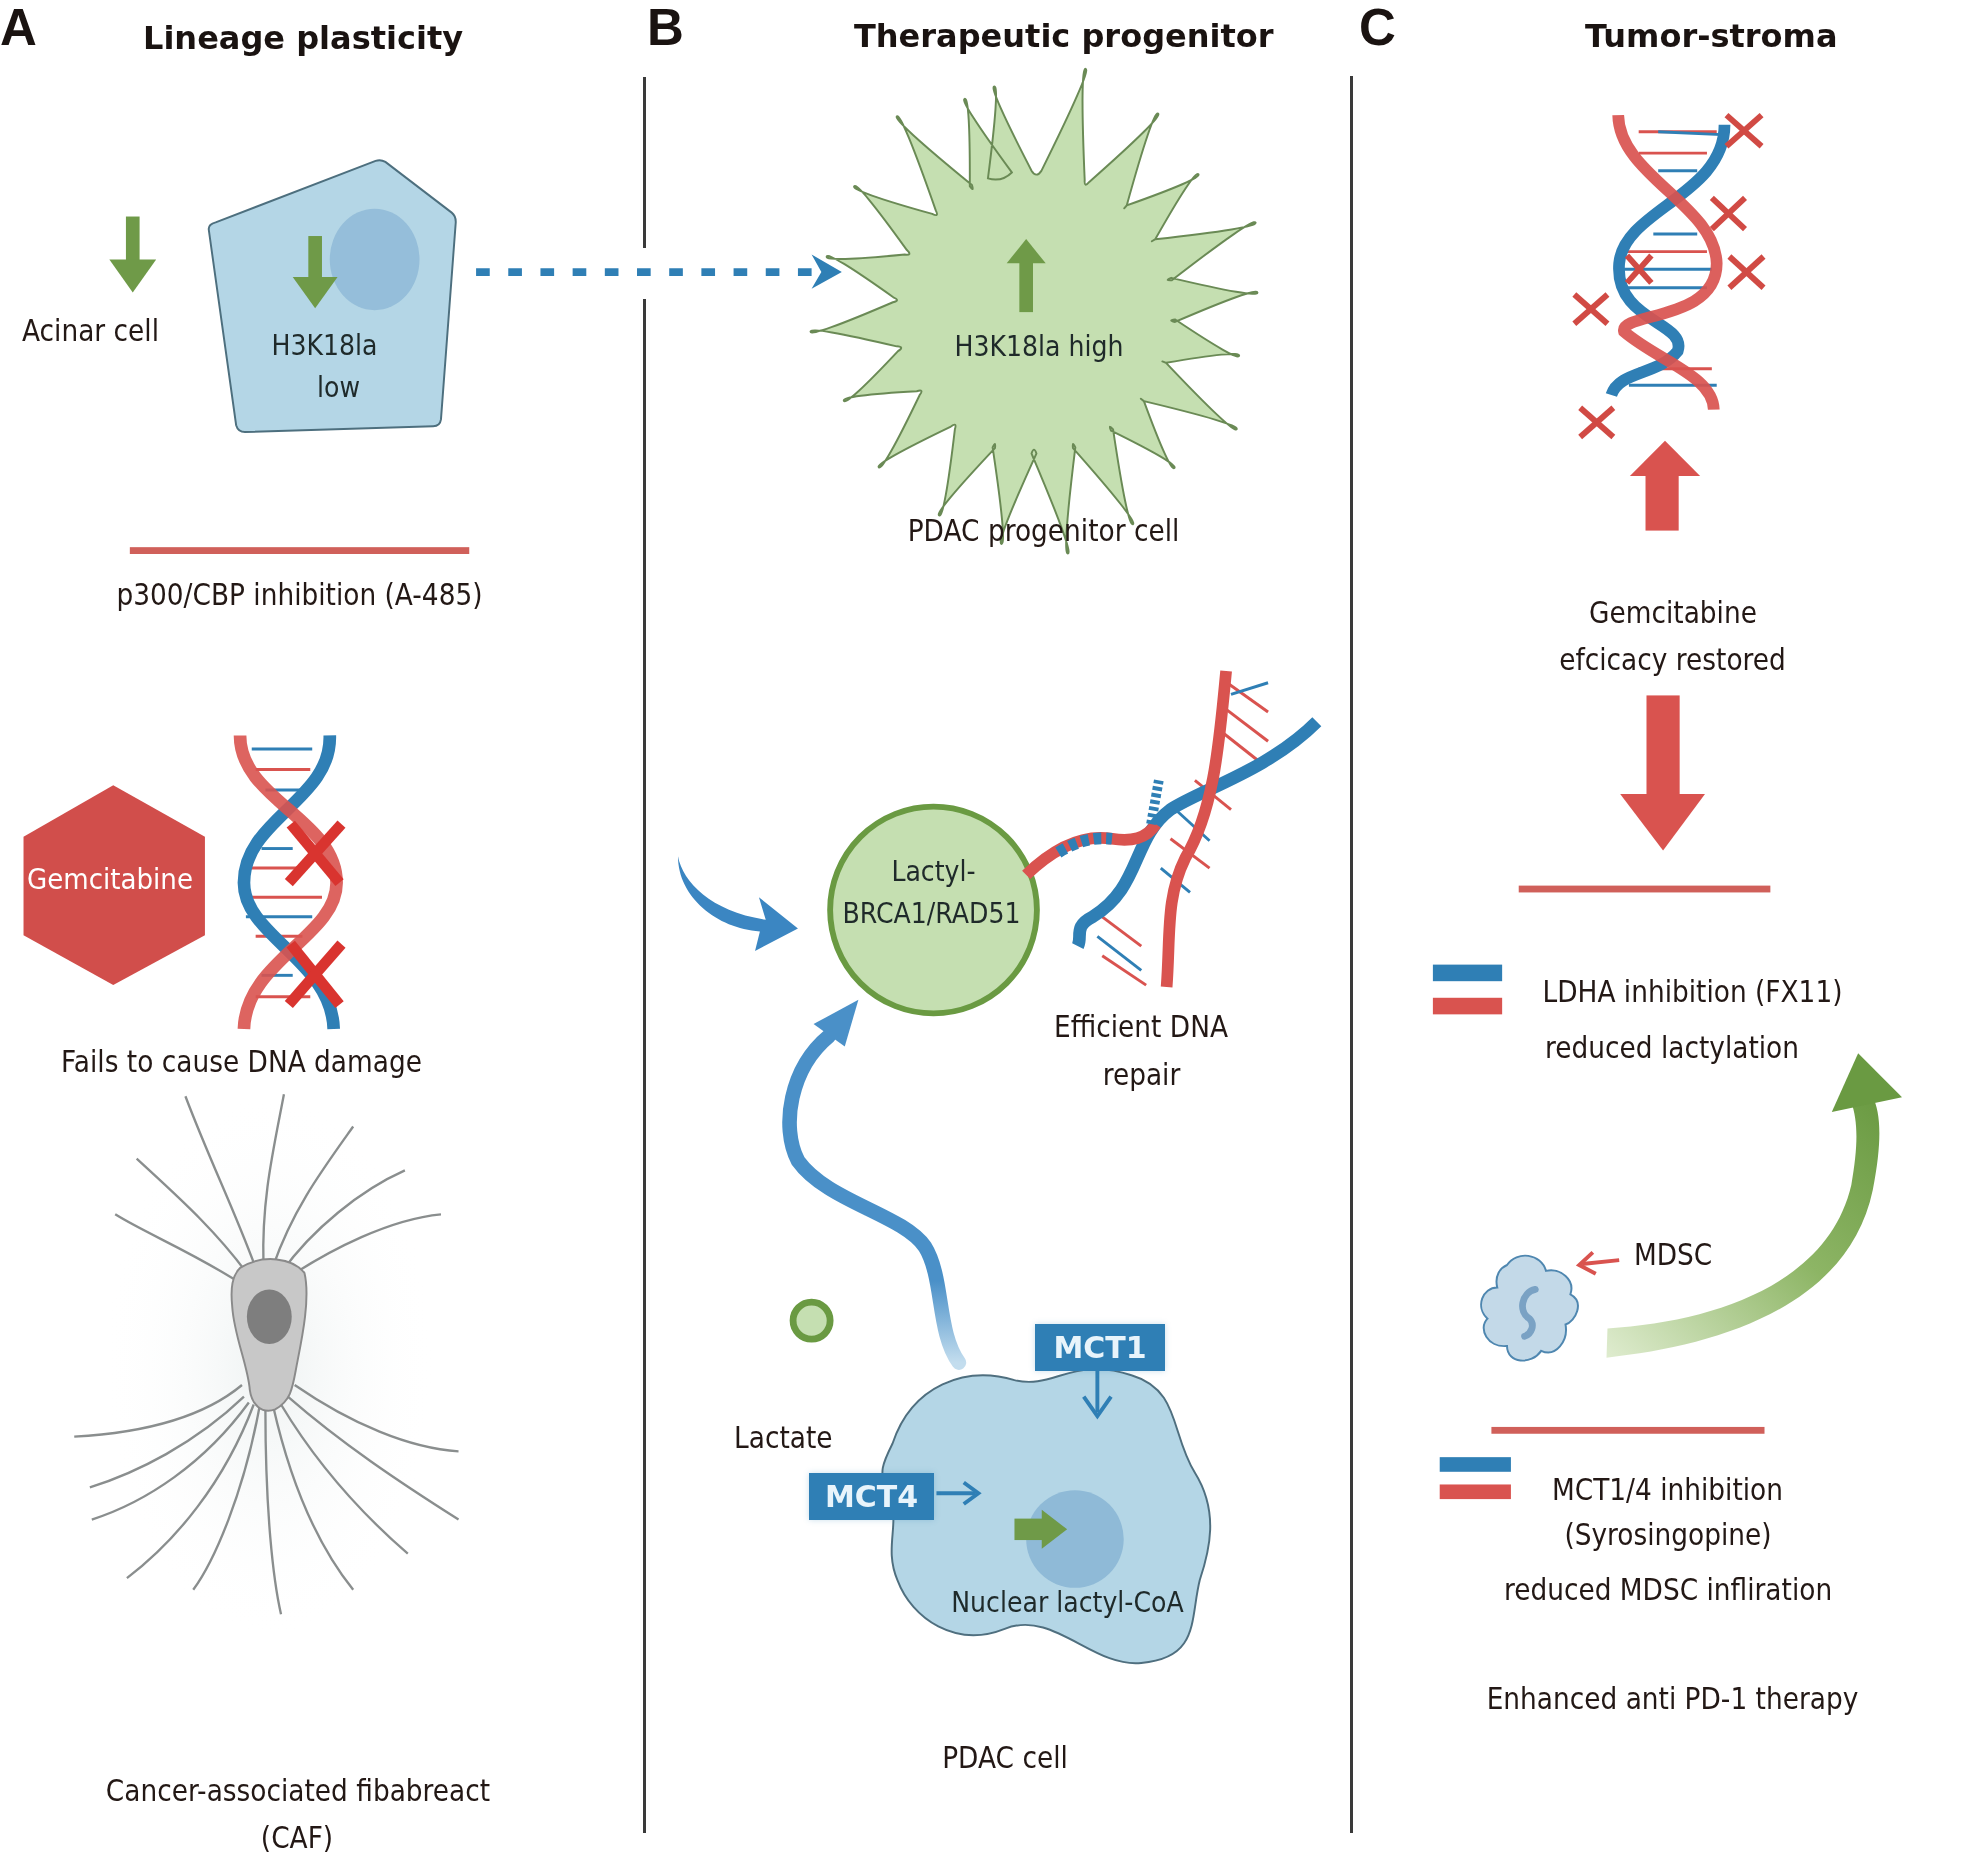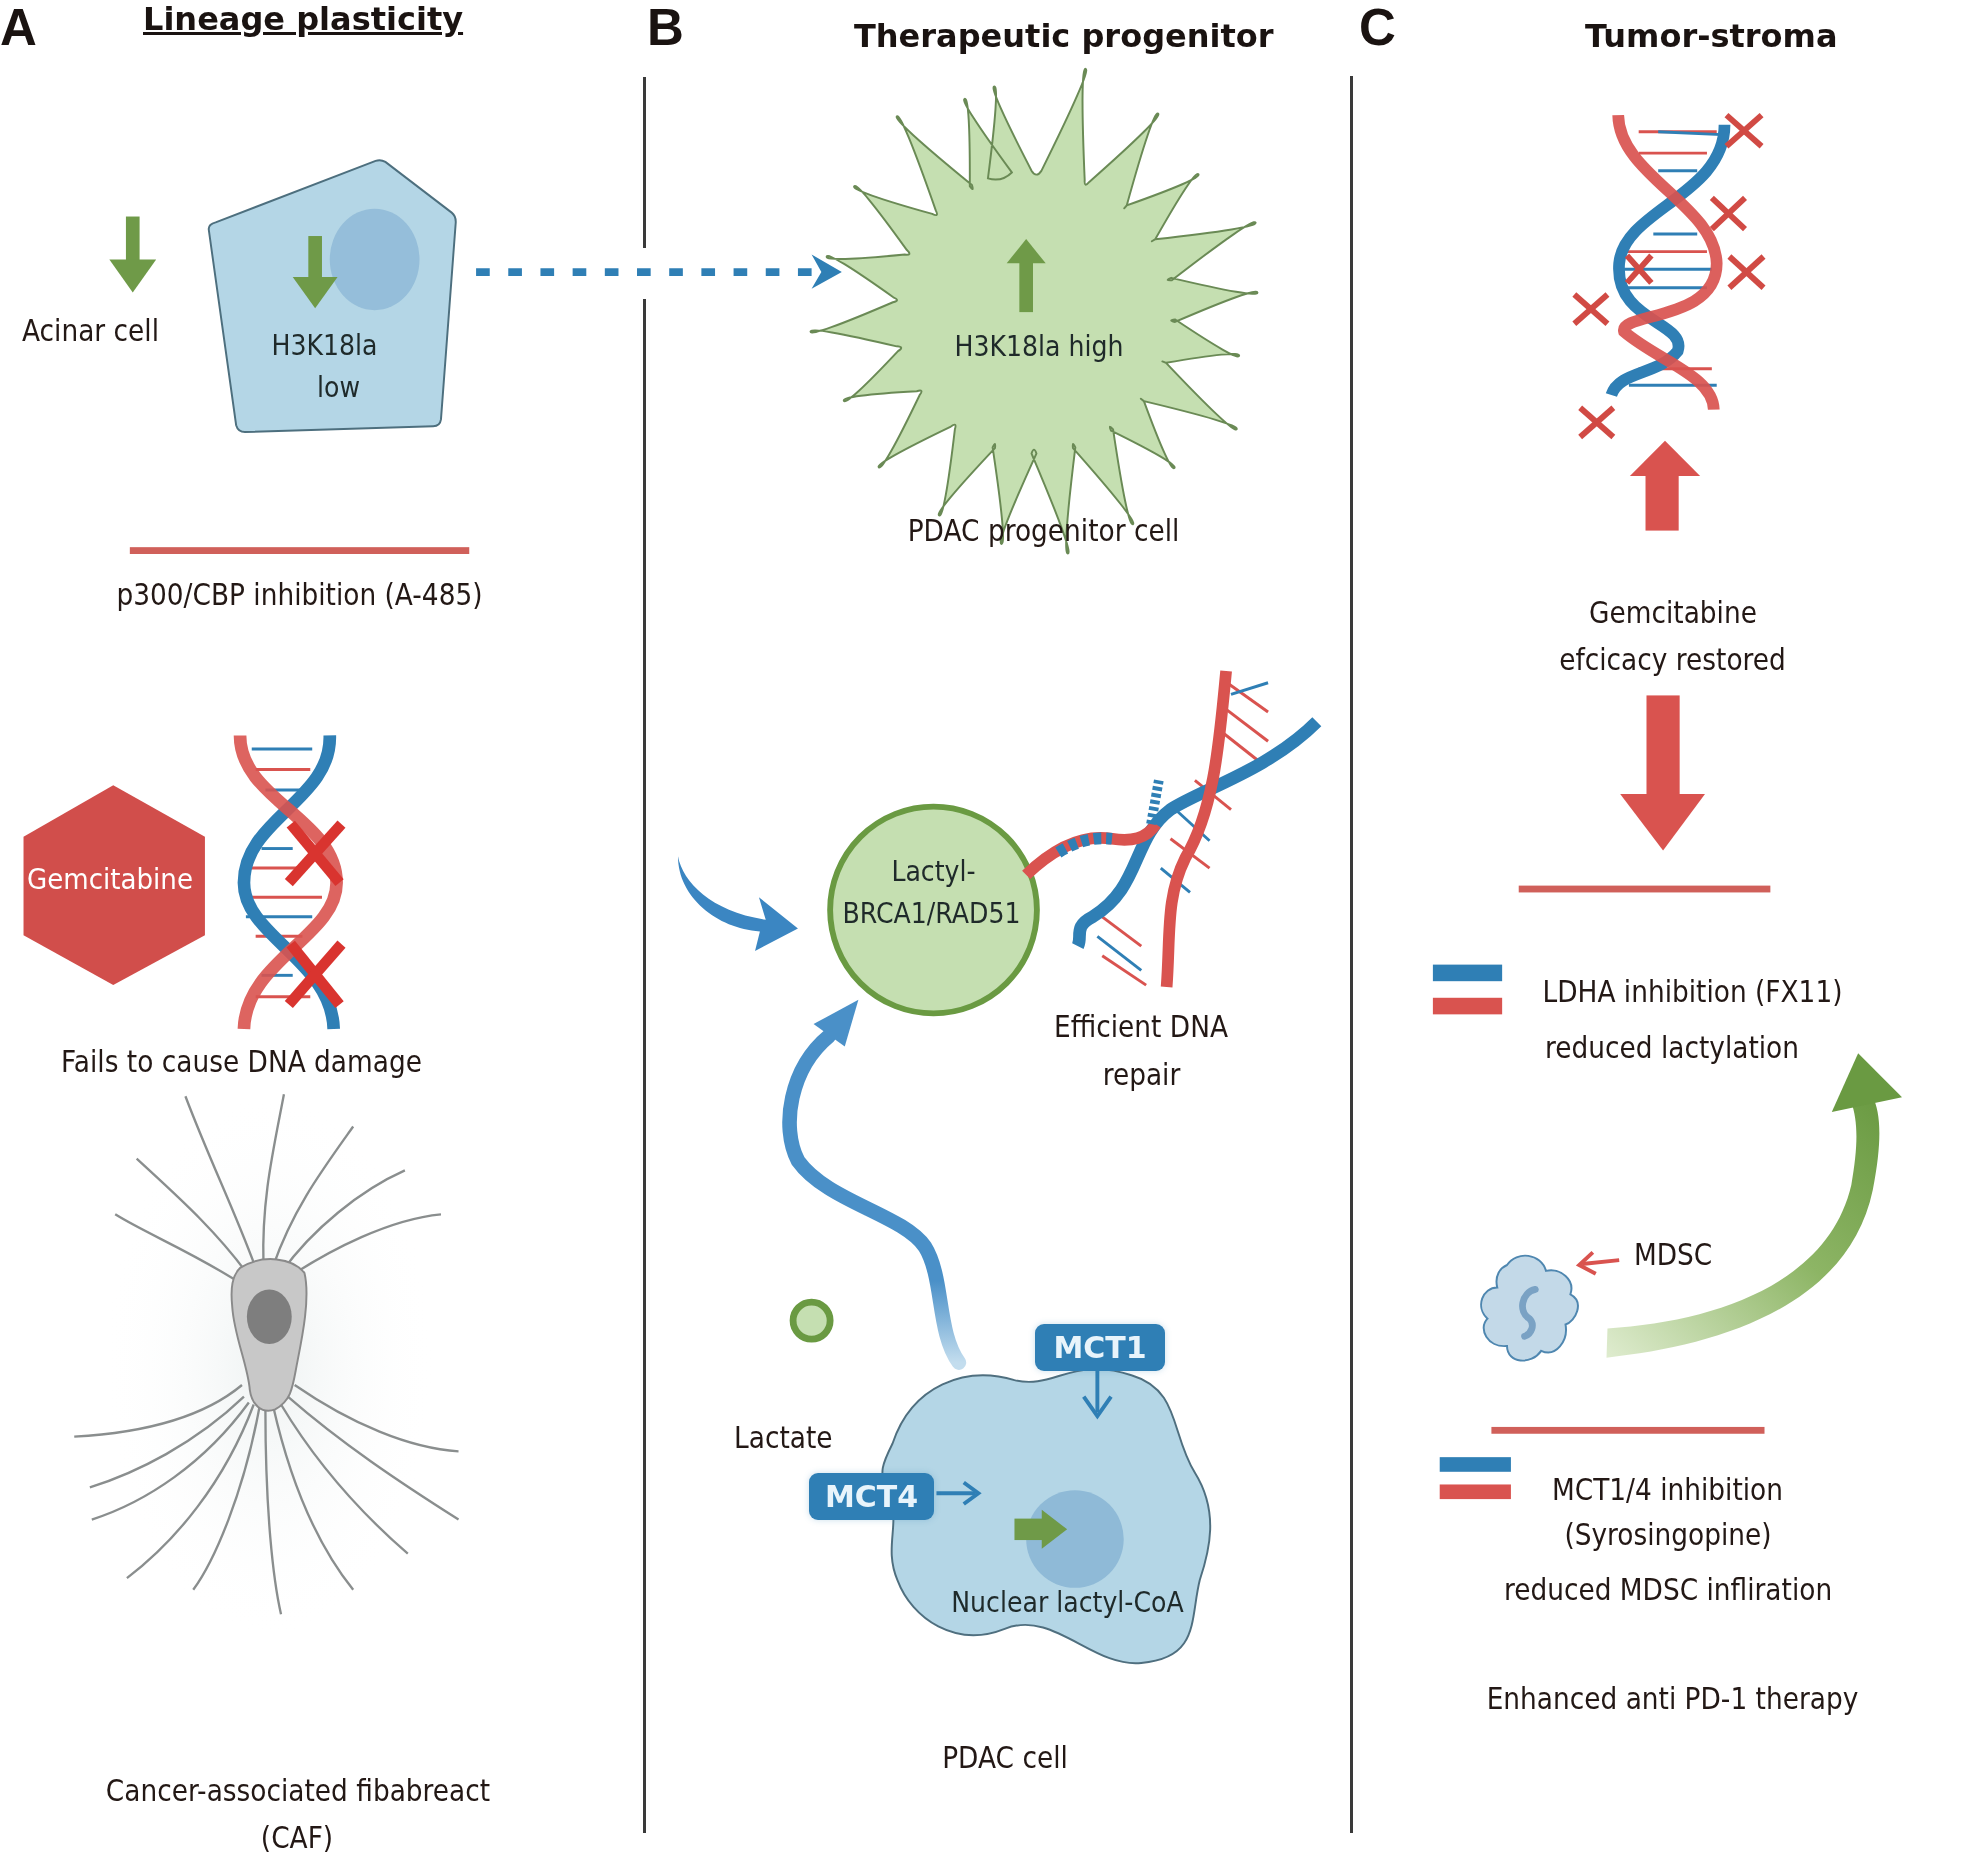--- a/index.html
+++ b/index.html
@@ -5,32 +5,32 @@
   html, body { margin: 0; padding: 0; background: #ffffff; }
   body { width: 1987px; height: 1859px; position: relative; overflow: hidden;
          font-family: "DejaVu Sans", sans-serif; color: #231815; }
   .panel-letter { position: absolute; font-family: "Liberation Sans", sans-serif; font-weight: bold; font-size: 51px; line-height: 1; color: #1a1311; }
   .panel-title { position: absolute; font-family: "DejaVu Sans", sans-serif; font-weight: bold; font-size: 32px; line-height: 1; color: #1a1311; white-space: nowrap; }
   .lbl { position: absolute; font-family: "DejaVu Sans", sans-serif; font-size: 30px; line-height: 1.18; color: #231815; white-space: nowrap; text-align: center; transform: scaleX(0.88); transform-origin: center top; }
   .lbl.left { text-align: left; transform-origin: left top; }
   .divider { position: absolute; width: 2.9px; background: #3a3a3a; }
   svg.art { position: absolute; left: 0; top: 0; overflow: visible; }
   .cell-text { position: absolute; font-family: "DejaVu Sans", sans-serif; font-size: 28px; line-height: 1.2; color: #1f2a2a; white-space: nowrap; text-align: center; transform: scaleX(0.9); transform-origin: center top; }
-  .mct-box { position: absolute; background: #2f7fb5; color: #e8f4fb; font-family: "DejaVu Sans", sans-serif; font-weight: bold; font-size: 30px; line-height: 1; display: flex; align-items: center; justify-content: center; box-shadow: 0 0 5.9px rgba(47,127,181,0.25); border-radius: 9px; }
+  .mct-box { position: absolute; background: #2f7fb5; color: #e8f4fb; font-family: "DejaVu Sans", sans-serif; font-weight: bold; font-size: 30px; line-height: 1; display: flex; align-items: center; justify-content: center; box-shadow: 0 0 5.9px rgba(47,127,181,0.25); }
   .gem-text { position: absolute; color: #ffffff; font-family: "DejaVu Sans", sans-serif; font-size: 29px; white-space: nowrap; transform: scaleX(0.9); transform-origin: left top; }
 </style>
 </head>
 <body>
 
 <div class="divider" style="left:643px; top:77px; height:171px;"></div>
 <div class="divider" style="left:643px; top:299px; height:1534px;"></div>
 <div class="divider" style="left:1350px; top:76px; height:1757px;"></div>
 
 <div class="panel-letter" style="left:0px; top:2px;">A</div>
-<div class="panel-title" style="left:143px; top:3px;text-decoration:underline;">Lineage plasticity</div>
+<div class="panel-title" style="left:143px; top:22px;">Lineage plasticity</div>
 
 <div class="panel-letter" style="left:647px; top:2px;">B</div>
 <div class="panel-title" style="left:854px; top:19.5px;">Therapeutic progenitor</div>
 
 <div class="panel-letter" style="left:1359px; top:2px;">C</div>
 <div class="panel-title" style="left:1585px; top:19.5px;">Tumor-stroma</div>
 
 <svg class="art" width="1987" height="1859" viewBox="0 0 2037 1906">
   <defs>
     <linearGradient id="greenFade" x1="0" y1="1" x2="1" y2="0">

